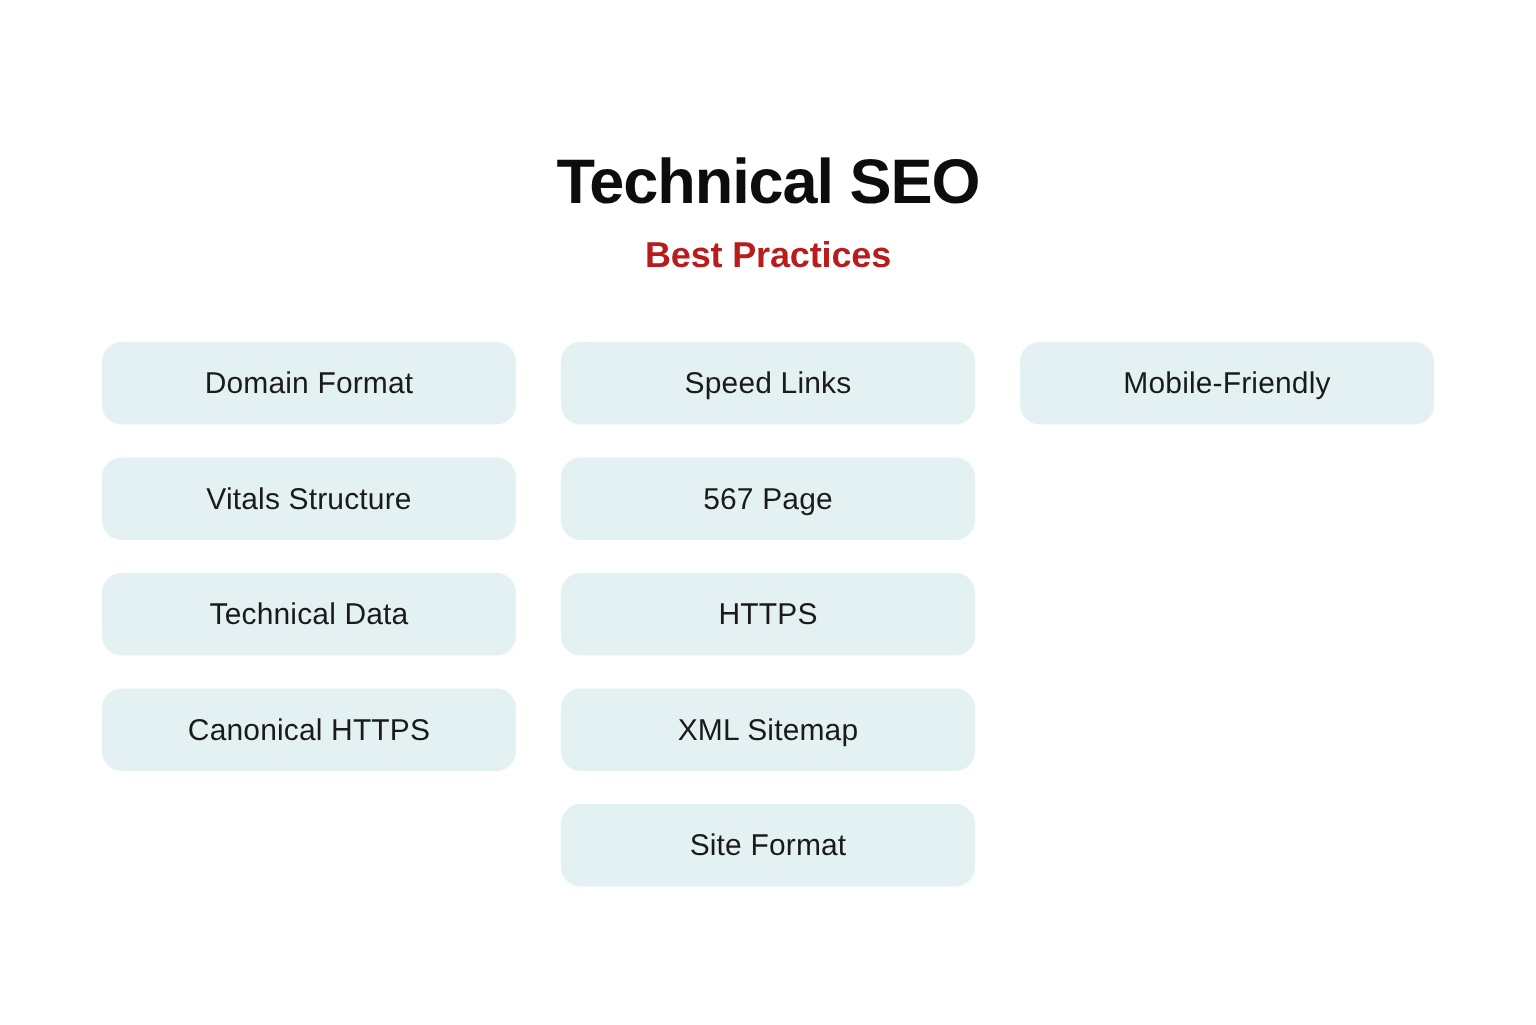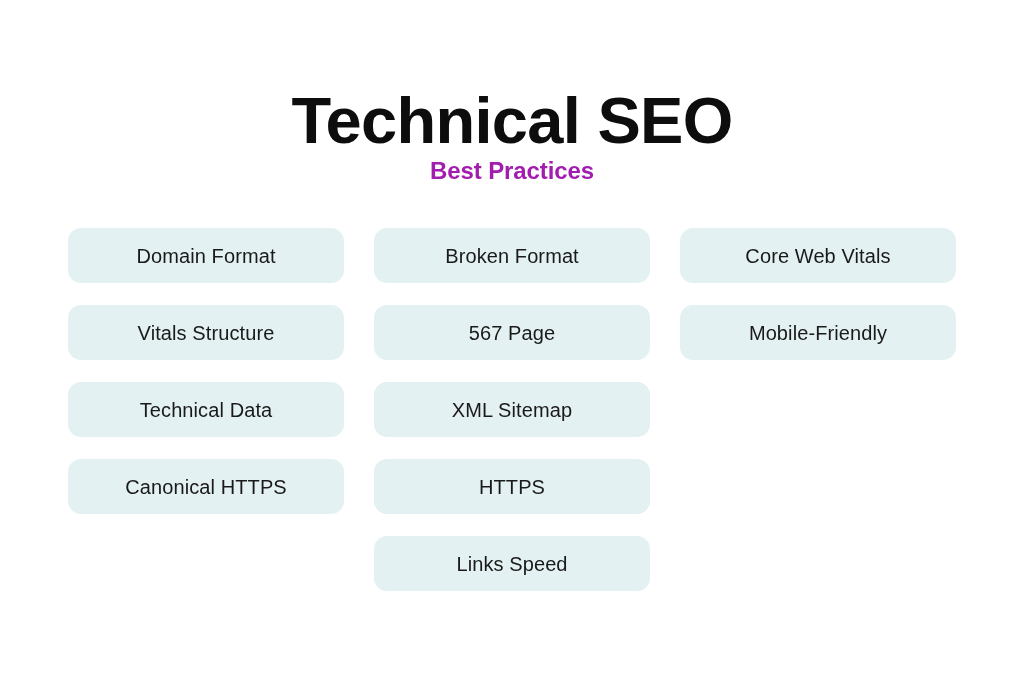--- a/index.html
+++ b/index.html
@@ -27,35 +27,35 @@
   
   .header {
     position: absolute;
     left: 0;
     top: 92px;
     width: 1024px;
     text-align: center;
   }
 
   .poster-title {
-    font-size: 65px;
+    font-size: 42px;
     line-height: 58px;
     font-weight: 900;
     letter-spacing: -0.7px;
     color: #0d0d0d;
     font-family: "Liberation Sans", "DejaVu Sans", sans-serif;
   }
 
   .poster-subtitle {
     margin-top: 6px;
     font-size: 24px;
     line-height: 30px;
     font-weight: 700;
     letter-spacing: -0.1px;
-    color: #a21caf;
+    color: #b91c1c;
     font-family: "Liberation Sans", "DejaVu Sans", sans-serif;
   }
 
   
   .grid {
     position: absolute;
     left: 68px;
     top: 228px;
     width: 888px;
     display: flex;
@@ -116,39 +116,36 @@
       <div class="card">
         <span class="card-label">Technical Data</span>
       </div>
       <div class="card">
         <span class="card-label">Canonical HTTPS</span>
       </div>
     </div>
 
     <div class="column">
       <div class="card">
-        <span class="card-label">Broken Format</span>
+        <span class="card-label">Speed Links</span>
       </div>
       <div class="card">
         <span class="card-label">567 Page</span>
       </div>
       <div class="card">
+        <span class="card-label">HTTPS</span>
+      </div>
+      <div class="card">
         <span class="card-label">XML Sitemap</span>
       </div>
       <div class="card">
-        <span class="card-label">HTTPS</span>
-      </div>
-      <div class="card">
-        <span class="card-label">Links Speed</span>
+        <span class="card-label">Site Format</span>
       </div>
     </div>
 
     <div class="column">
-      <div class="card">
-        <span class="card-label">Core Web Vitals</span>
-      </div>
       <div class="card">
         <span class="card-label">Mobile-Friendly</span>
       </div>
     </div>
 
   </div>
 </div>
 
 </body></html>

